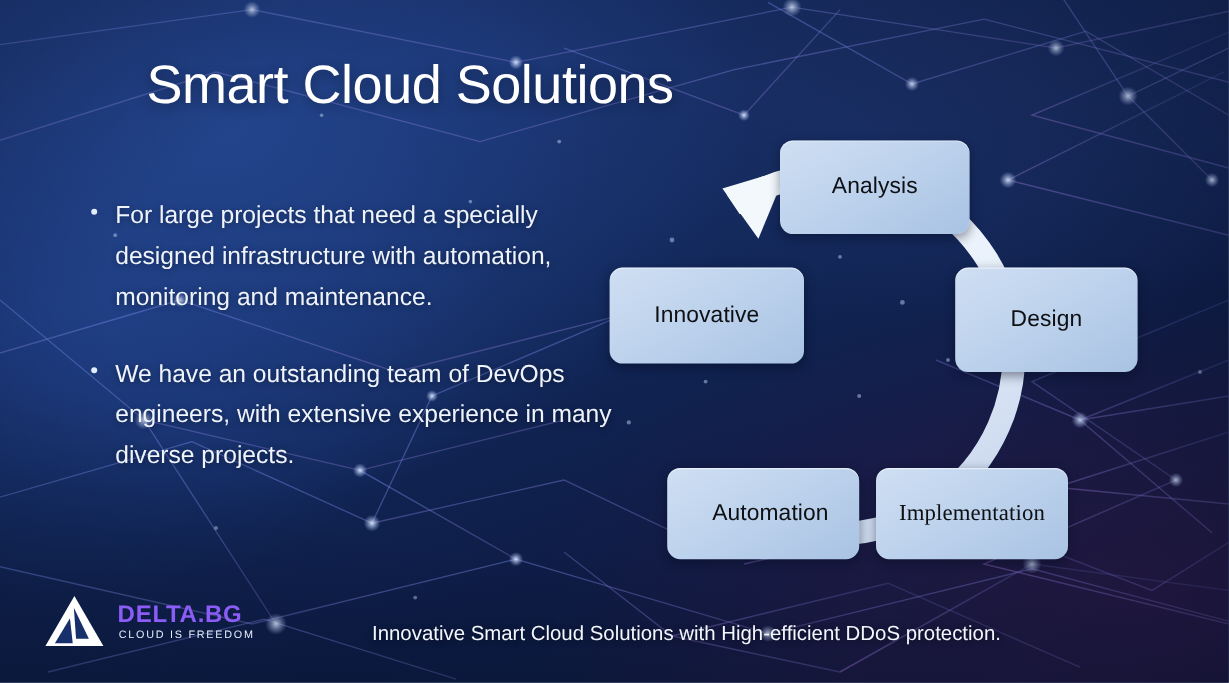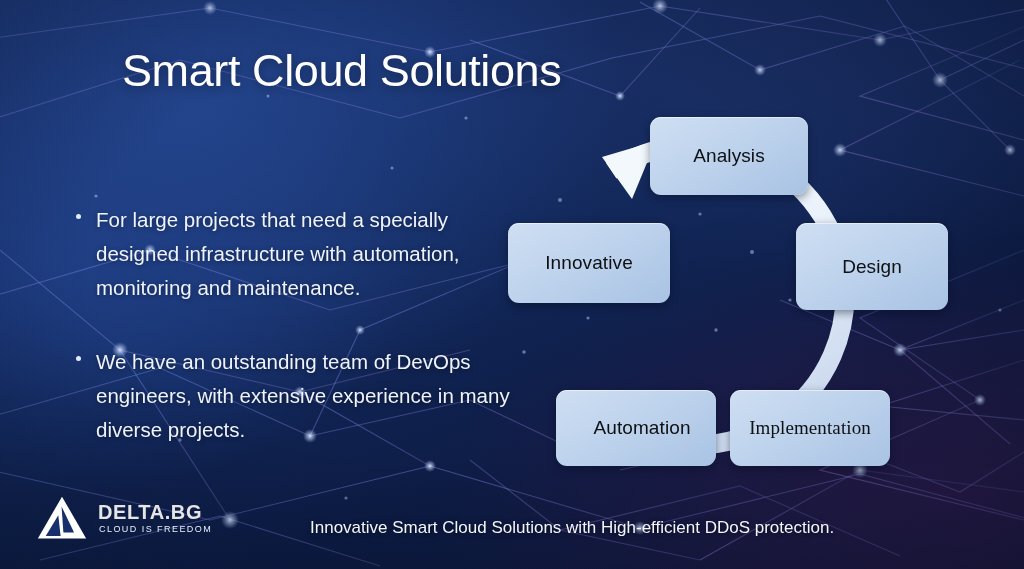--- a/index.html
+++ b/index.html
@@ -33,21 +33,21 @@
   .title{
     position:absolute; left:78px; top:45px;
     font-size:45px; font-weight:normal; color:#ffffff;
     letter-spacing:-0.4px;
     text-shadow:0 2px 10px rgba(0,0,0,.35);
     margin-left:44px;
   }
 
   
   .bullets{ position:absolute; left:70px; top:163px; width:440px; }
-  .bullet{ position:relative; padding-left:26px; margin-bottom:30px;margin-top:40px; }
+  .bullet{ position:relative; padding-left:26px; margin-bottom:30px; }
   .bullet .dot{
     position:absolute; left:6px; top:11px;
     width:5px; height:5px; border-radius:50%;
     background:#e3ecfa;
   }
   .bullet .btxt{
     font-size:20.5px; line-height:34px; color:#eef3fc;
     text-shadow:0 1px 5px rgba(0,0,0,.4);
   }
 
@@ -74,21 +74,21 @@
   .caption{
     position:absolute; left:310px; top:518px;
     font-size:17px; color:#f2f6fd;
     text-shadow:0 1px 5px rgba(0,0,0,.5);
   }
 
   .logo{ position:absolute; left:36px; top:494px; display:flex; align-items:center; }
   .logo-mark{ width:52px; height:48px; }
   .logo-txt{ margin-left:10px; padding-top:2px; }
   .logo-name{
-    font-size:20px; font-weight:bold; color:#e5e5e5;
+    font-size:20px; font-weight:bold; color:#8b5cf6;
     letter-spacing:.6px; line-height:21px;
   }
   .logo-tag{
     font-size:9px; color:#e7eefb; letter-spacing:1.45px;
     line-height:13px; padding-left:1px;
   }
 </style>
 </head>
 <body>
 

